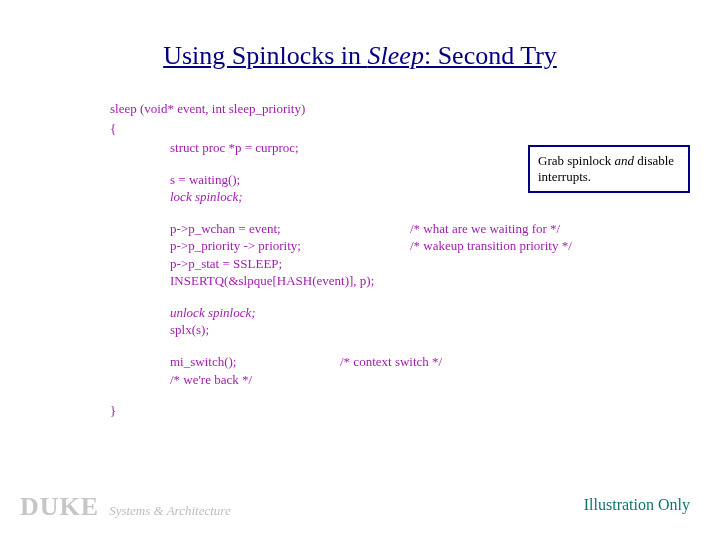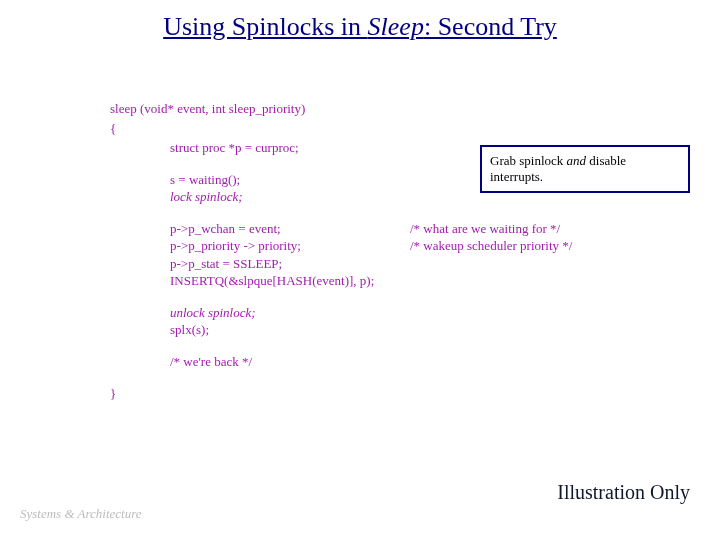--- a/index.html
+++ b/index.html
@@ -14,21 +14,21 @@
   .slide {
     width: 100%;
     height: 100%;
     position: relative;
   }
   .title {
     text-align: center;
     font-size: 26px;
     color: #000080;
     text-decoration: underline;
-    padding-top: 12px;
+    padding-top: 41px;
     padding-bottom: 10px;
     font-weight: normal;
   }
   .title .em { font-style: italic; }
   .code-area {
     position: absolute;
     left: 110px;
     top: 100px;
     width: 560px;
     font-size: 13px;
@@ -37,21 +37,21 @@
   }
   .sig { margin-bottom: 2px; }
   .brace-open { margin-bottom: 2px; }
   .indent { padding-left: 60px; }
   .block { margin-bottom: 14px; }
   .ital { font-style: italic; }
   .callout {
     position: absolute;
     right: 30px;
     top: 145px;
-    width: 210px;
+    width: 162px;
     border: 2px solid #000080;
     padding: 6px 8px;
     font-size: 13px;
     background: #fff;
   }
   .callout .and { font-style: italic; }
   .brace-close { margin-top: 2px; }
   .footer-left {
     position: absolute;
     left: 20px;
@@ -69,23 +69,23 @@
   }
   .sysarch {
     font-family: "Times New Roman", serif;
     font-style: italic;
     font-size: 13px;
     color: #bdbdbd;
   }
   .footer-right {
     position: absolute;
     right: 30px;
-    bottom: 36px;
-    font-size: 20px;
-    color: #0f172a;
+    bottom: 26px;
+    font-size: 16px;
+    color: #0f766e;
   }
   .line { display: block; }
   .code-line { display: flex; font-family: Liberation Serif, serif; }
   .code-line .left { min-width: 240px; }
 </style>
 </head>
 <body>
 
 <div class="slide">
   <h1 class="title">
@@ -105,44 +105,49 @@
       <span class="line ital">lock spinlock;</span>
     </div>
 
     <div class="indent block">
       <div class="code-line">
         <span class="left">p-&gt;p_wchan = event;</span>
         <span>/* what are we waiting for */</span>
       </div>
       <div class="code-line">
         <span class="left">p-&gt;p_priority -&gt; priority;</span>
-        <span>/* wakeup scheduler priority */</span>
+        <span>/* wakeup transition priority */</span>
       </div>
       <div class="code-line">
         <span class="left">p-&gt;p_stat = SSLEEP;</span>
       </div>
       <div class="code-line">
         <span class="left" style="min-width:340px">INSERTQ(&amp;slpque[HASH(event)], p);</span>
       </div>
     </div>
 
     <div class="indent block">
       <span class="line ital">unlock spinlock;</span>
       <span class="line">splx(s);</span>
     </div>
 
     <div class="indent block">
+      <div class="code-line">
+        <span class="left" style="min-width:170px">mi_switch();</span>
+        <span>/* context switch */</span>
+      </div>
       <span class="line">/* we're back */</span>
     </div>
 
     <div class="brace-close">}</div>
   </div>
 
   <div class="callout">
     <span>Grab spinlock </span><span class="and">and</span><span> disable interrupts.</span>
   </div>
 
   <div class="footer-left">
+    <span class="duke">DUKE</span>
     <span class="sysarch">Systems &amp; Architecture</span>
   </div>
 
   <div class="footer-right">Illustration Only</div>
 </div>
 
 </body></html>

